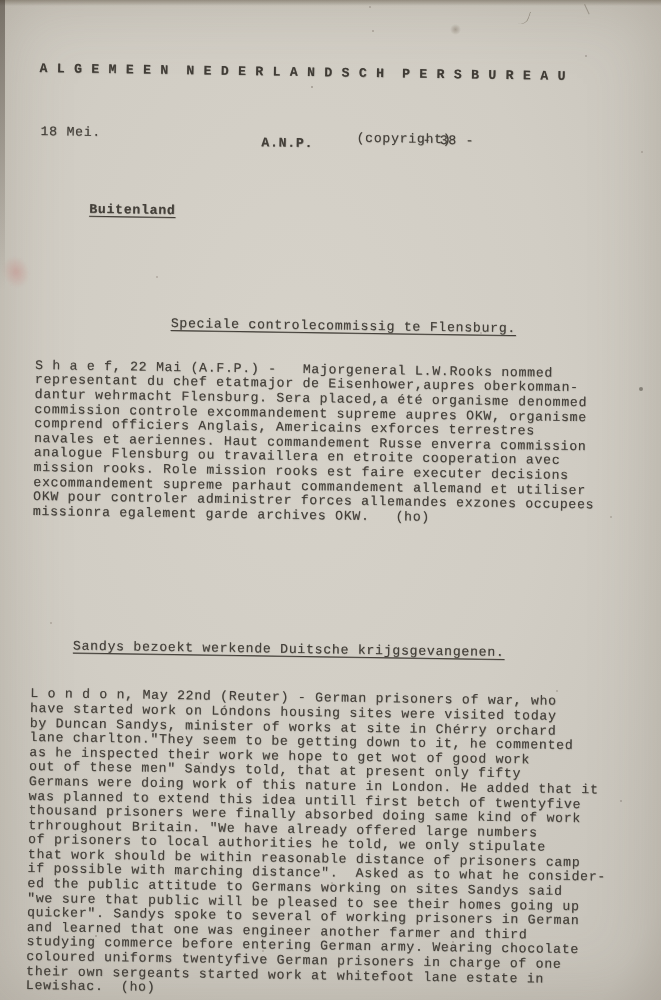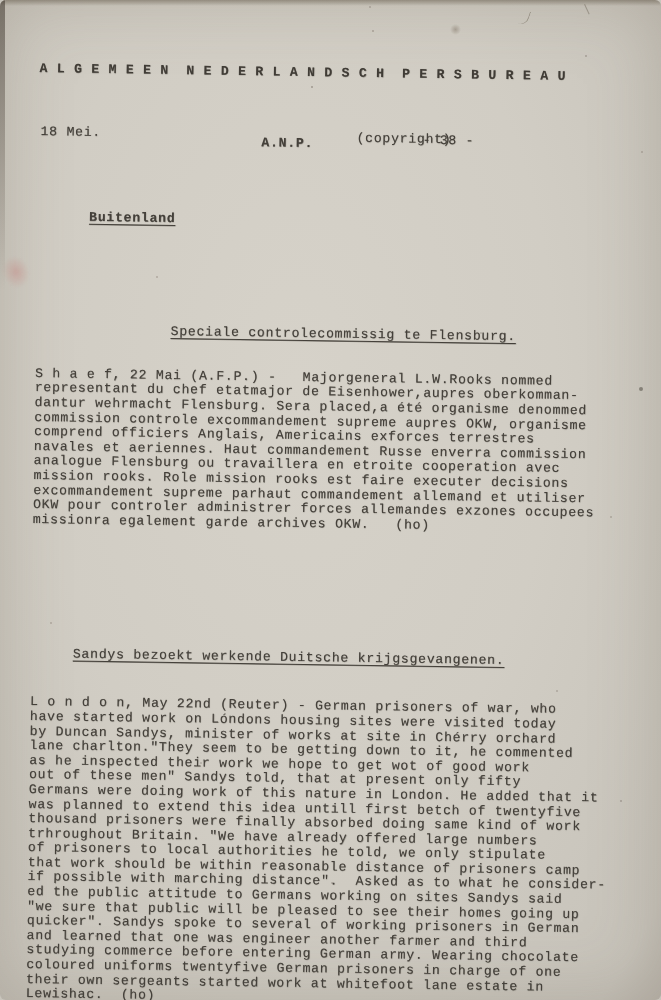--- a/index.html
+++ b/index.html
@@ -11,21 +11,20 @@
     font-family: "Liberation Mono", "DejaVu Sans Mono", monospace;
   }
   .sheet {
     position: relative;
     width: 661px;
     height: 1000px;
     overflow: hidden;
     background:
       radial-gradient(ellipse at 45% 38%, #d6d2c9 0%, #d1cdc4 50%, #c7c3ba 92%, #beb9b0 100%);
     box-shadow: inset 0 0 70px rgba(118, 108, 92, 0.28);
-    border-radius: 6px;
   }
   .edge-top {
     position: absolute; left: 0; top: 0; width: 100%; height: 6px;
     background: linear-gradient(to bottom, rgba(98, 88, 72, 0.5), rgba(98, 88, 72, 0));
   }
   .edge-left {
     position: absolute; left: 0; top: 0; width: 5px; height: 290px;
     background: linear-gradient(to bottom, rgba(62, 54, 45, 0.55), rgba(62, 54, 45, 0));
   }
   .stain-pink {
@@ -93,21 +92,21 @@
     position: relative;
     height: 16px;
     margin-top: 4px;
   }
   .header-row .hdate { position: absolute; left: 2px; top: 0; }
   .header-row .habbr { position: absolute; left: 223px; top: 8px; font-weight: bold; }
   .header-row .hcopy { position: absolute; left: 318px; top: 2px; }
   .header-row .hpage { position: absolute; left: 384px; top: 3px; }
   .section-heading {
     display: inline-block;
-    margin-top: 11px;
+    margin-top: 3px;
     font-weight: bold;
     text-decoration: underline;
     text-underline-offset: 3px;
     text-decoration-thickness: 1.4px;
   }
   .article { margin: 0; }
   .a1 { margin-top: 11px; }
   .a2 { margin-top: 17px; }
   .a2 .article-body { margin-top: 5px; }
   .article-title {

